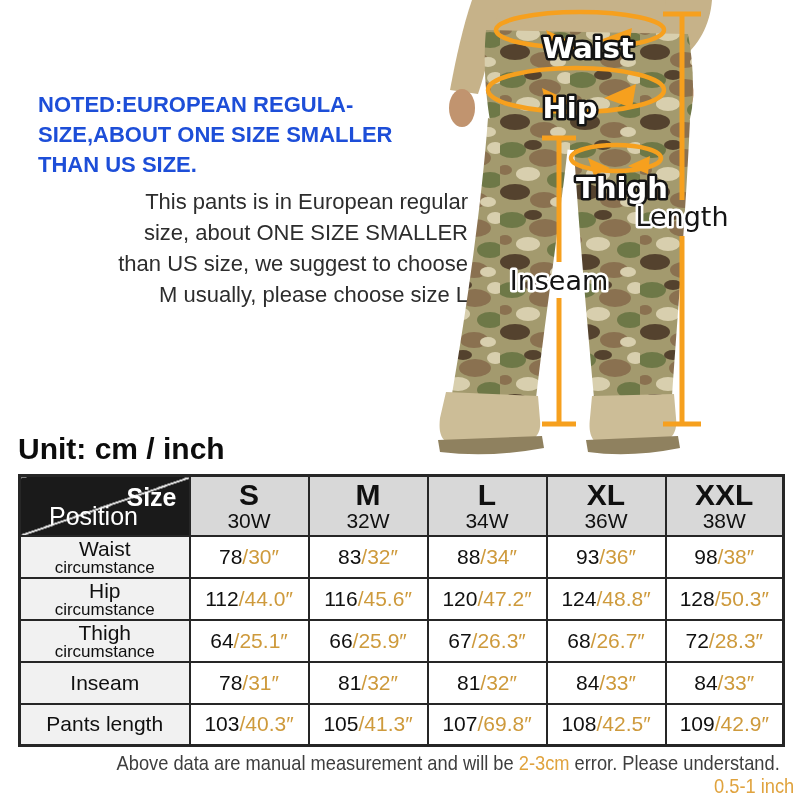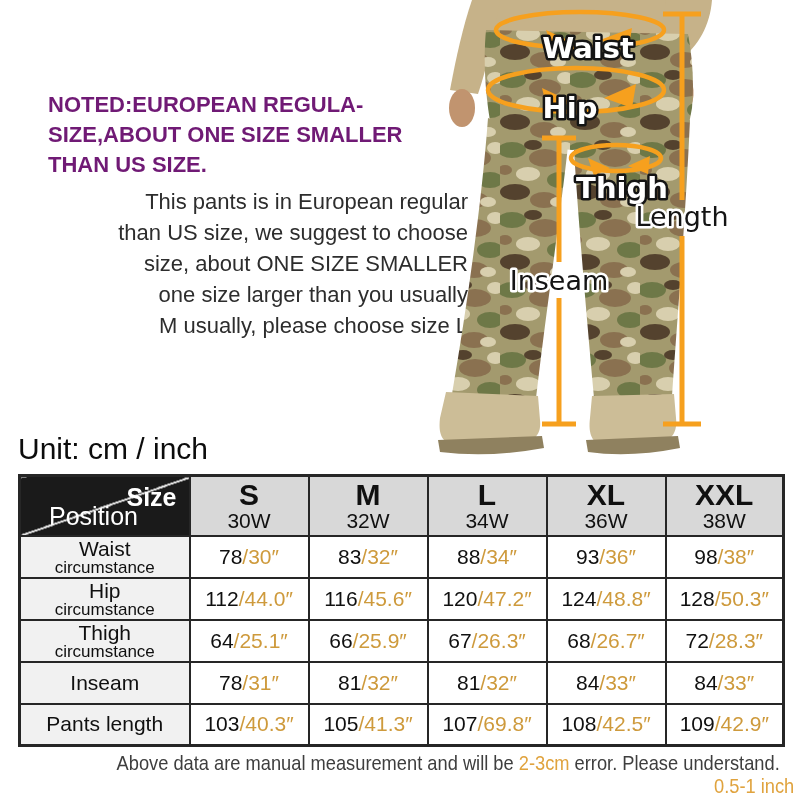--- a/index.html
+++ b/index.html
@@ -2,22 +2,22 @@
 <html><head>
 <meta charset="utf-8">
 <style>
   html,body{margin:0;padding:0;}
   body{
     width:800px;height:800px;position:relative;overflow:hidden;
     background:#ffffff;font-family:"Liberation Sans",sans-serif;
   }
   
   .note-heading{
-    position:absolute;left:48px;top:90px;width:400px;
-    color:#701a75;font-weight:bold;font-size:22px;line-height:30px;
+    position:absolute;left:38px;top:90px;width:400px;
+    color:#1d4ed8;font-weight:bold;font-size:22px;line-height:30px;
   }
   .note-body{
     position:absolute;left:48px;top:186px;width:420px;
     color:#2d2d2d;font-size:22px;line-height:31px;text-align:right;
   }
   
   .photo{position:absolute;left:430px;top:0;}
   .lbl-outline{
     font-family:"DejaVu Sans","Liberation Sans",sans-serif;
     font-weight:bold;font-size:29px;fill:#ffffff;
@@ -27,21 +27,21 @@
     font-family:"DejaVu Sans","Liberation Sans",sans-serif;
     font-size:27px;fill:#141414;
     stroke:#ffffff;stroke-width:5px;paint-order:stroke;stroke-linejoin:round;
   }
   .ann-stroke{stroke:#F6A01E;fill:none;stroke-width:4.5;}
   .ann-line{stroke:#F6A01E;stroke-width:5;}
   .ann-fill{fill:#F6A01E;}
   
   .unit-heading{
     position:absolute;left:18px;top:432px;
-    font-size:30px;font-weight:normal;color:#0c0c0c;
+    font-size:30px;font-weight:bold;color:#0c0c0c;
   }
   
   .size-table{
     position:absolute;left:18px;top:474px;width:764px;
     border-collapse:collapse;table-layout:fixed;
     border:3px solid #262626;
   }
   .size-table td{
     border:2px solid #262626;text-align:center;vertical-align:middle;
     padding:0;color:#101010;
@@ -85,23 +85,22 @@
 </head>
 <body>
 
 <div class="note-heading">
   <div>NOTED:EUROPEAN REGULA-</div>
   <div>SIZE,ABOUT ONE SIZE SMALLER</div>
   <div>THAN US SIZE.</div>
 </div>
 <div class="note-body">
   <div>This pants is in European regular</div>
+  <div>size, about ONE SIZE SMALLER</div>
   <div>than US size, we suggest to choose</div>
-  <div>size, about ONE SIZE SMALLER</div>
-  <div>one size larger than you usually</div>
   <div>M usually, please choose size L</div>
 </div>
 
 <svg class="photo" width="360" height="460" viewBox="0 0 360 460">
   <defs>
     <pattern id="camo" patternUnits="userSpaceOnUse" width="70" height="70">
       <rect width="70" height="70" fill="#a39a6e"></rect>
       <ellipse cx="12" cy="10" rx="14" ry="8" fill="#6e7847"></ellipse>
       <ellipse cx="45" cy="18" rx="16" ry="9" fill="#8a7150"></ellipse>
       <ellipse cx="28" cy="34" rx="12" ry="7" fill="#d8cfae"></ellipse>

